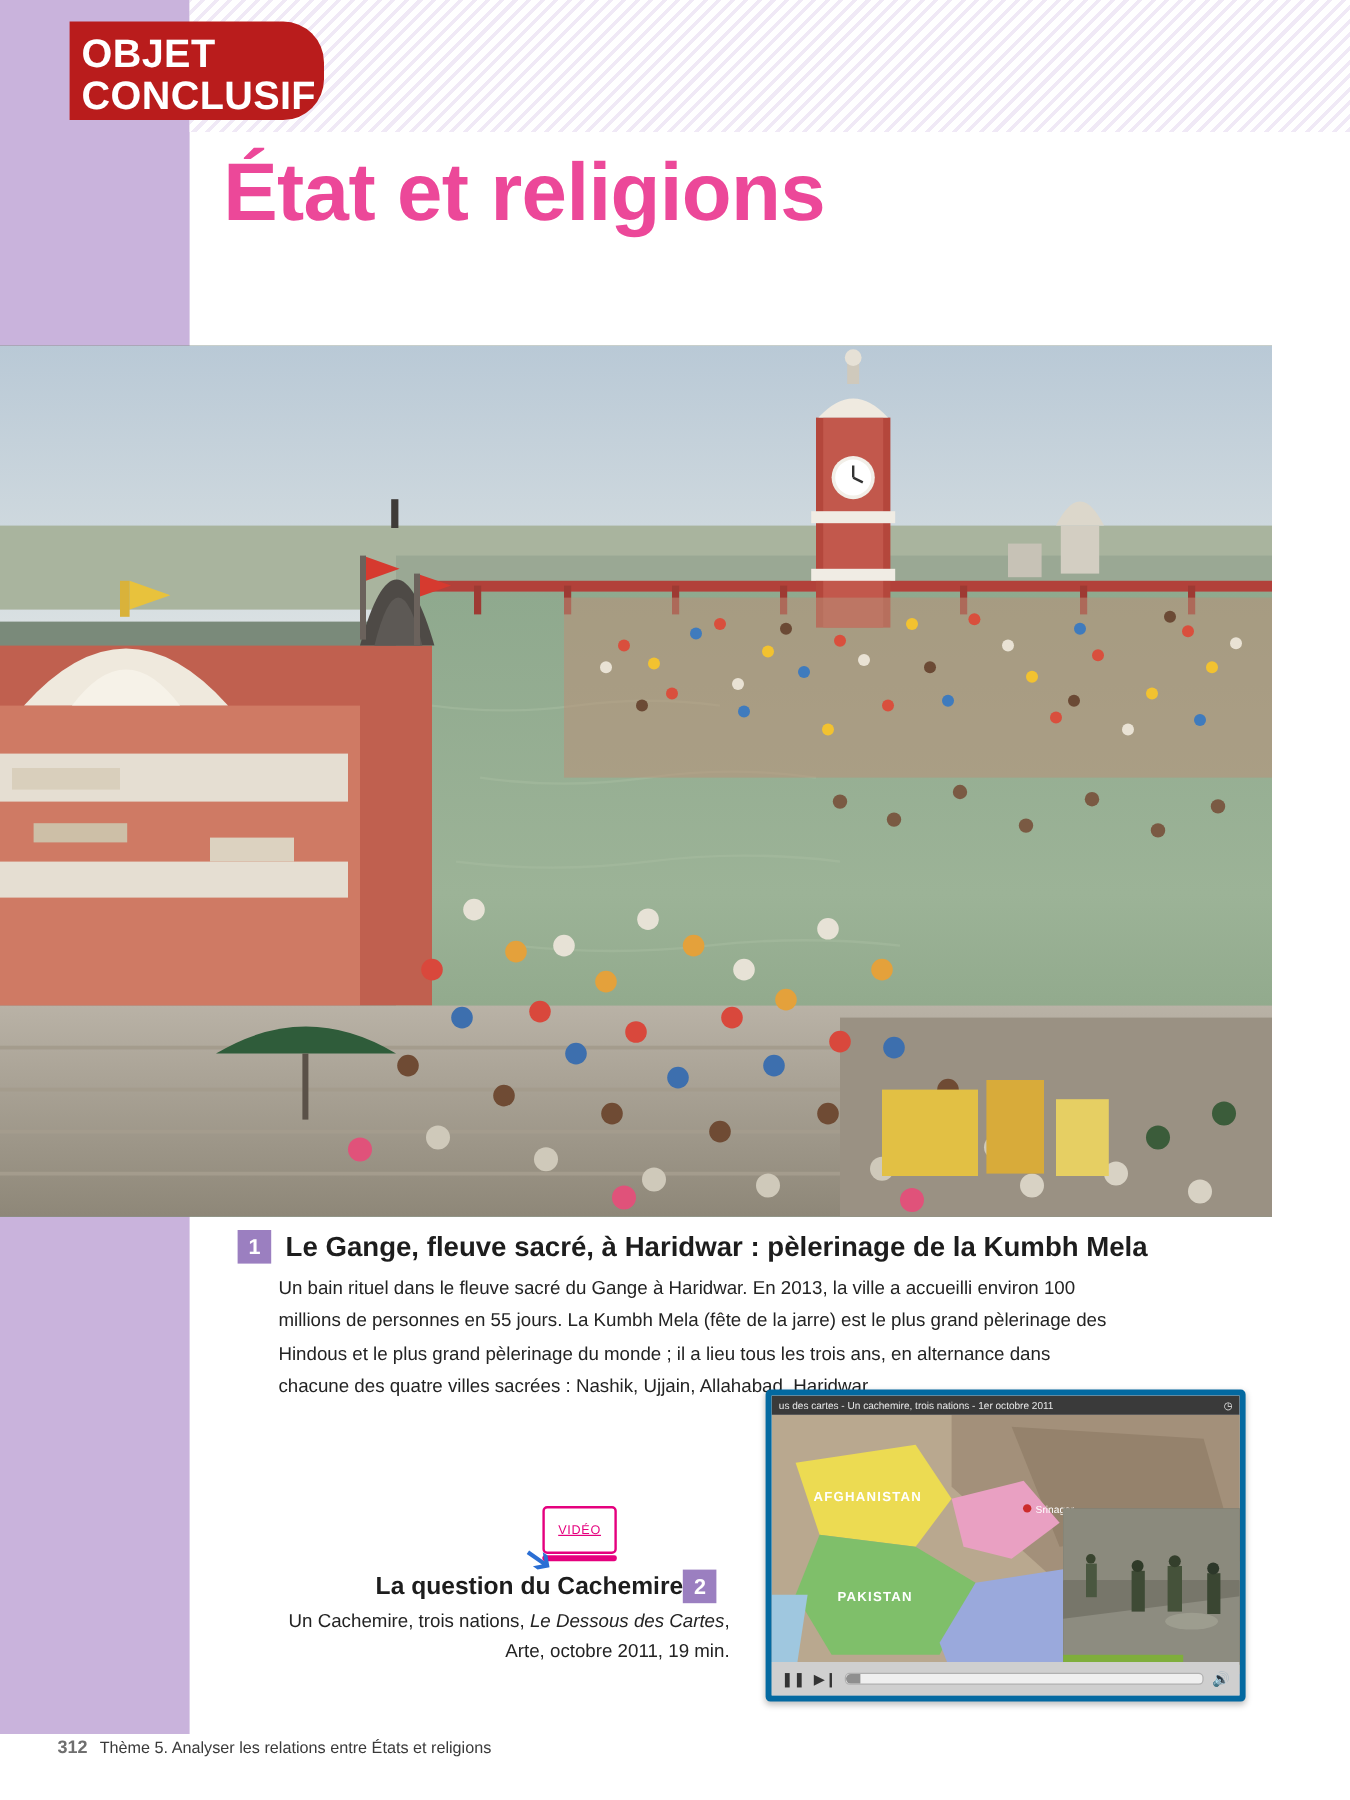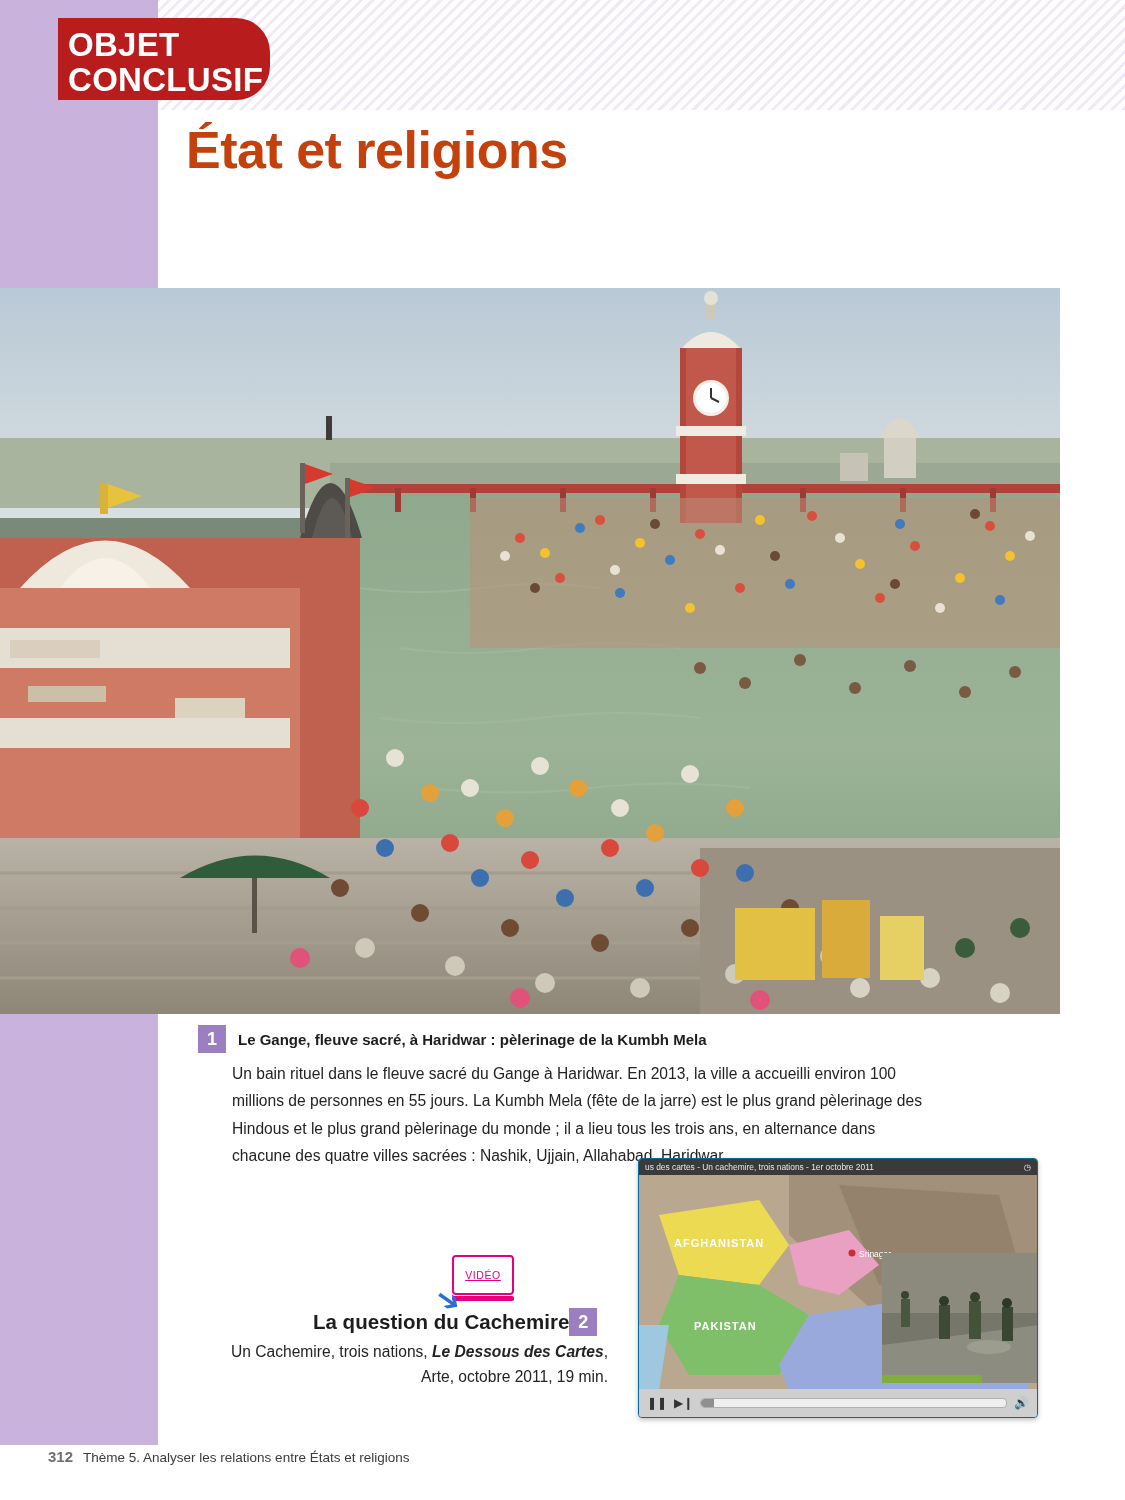--- a/index.html
+++ b/index.html
@@ -48,22 +48,22 @@
     font-weight: bold;
     line-height: 1.05;
     letter-spacing: .3px;
   }
 
   
   .page-title {
     position: absolute;
     left: 186px; top: 120px;
     width: 800px;
-    color: #c2410c;
-    font-size: 52px;
+    color: #ec4899;
+    font-size: 68px;
     font-weight: bold;
     line-height: 1.18;
     letter-spacing: -.5px;
   }
 
   
   .photo {
     position: absolute;
     left: 0; top: 288px;
     width: 1060px; height: 726px;
@@ -84,21 +84,21 @@
     width: 28px; height: 28px;
     background: #9b7fc0;
     color: #fff;
     font-size: 18px;
     font-weight: bold;
     display: flex;
     align-items: center;
     justify-content: center;
   }
   .doc1-title {
-    font-size: 15px;
+    font-size: 23px;
     font-weight: bold;
     color: #1d1d1d;
   }
   .doc1-body {
     position: absolute;
     left: 232px; top: 1060px;
     width: 700px;
     font-size: 15.6px;
     line-height: 1.75;
     color: #232323;
@@ -148,29 +148,29 @@
   }
   .doc2-body {
     position: absolute;
     left: 230px; top: 1340px;
     width: 378px;
     text-align: right;
     font-size: 15.6px;
     line-height: 1.6;
     color: #232323;
   }
-  .doc2-body i { font-style: italic; font-weight: bold; }
+  .doc2-body i { font-style: italic; }
 
   
   .player {
     position: absolute;
     left: 638px; top: 1158px;
     width: 400px; height: 260px;
     background: #d7d7d7;
-    border: 1px solid #0369a1;
+    border: 5px solid #0369a1;
     border-radius: 4px;
     box-shadow: 0 2px 5px rgba(0,0,0,.25);
     box-sizing: border-box;
     overflow: hidden;
   }
   .player-topbar {
     position: absolute;
     left: 0; top: 0;
     width: 100%; height: 16px;
     background: #3a3a3a;

